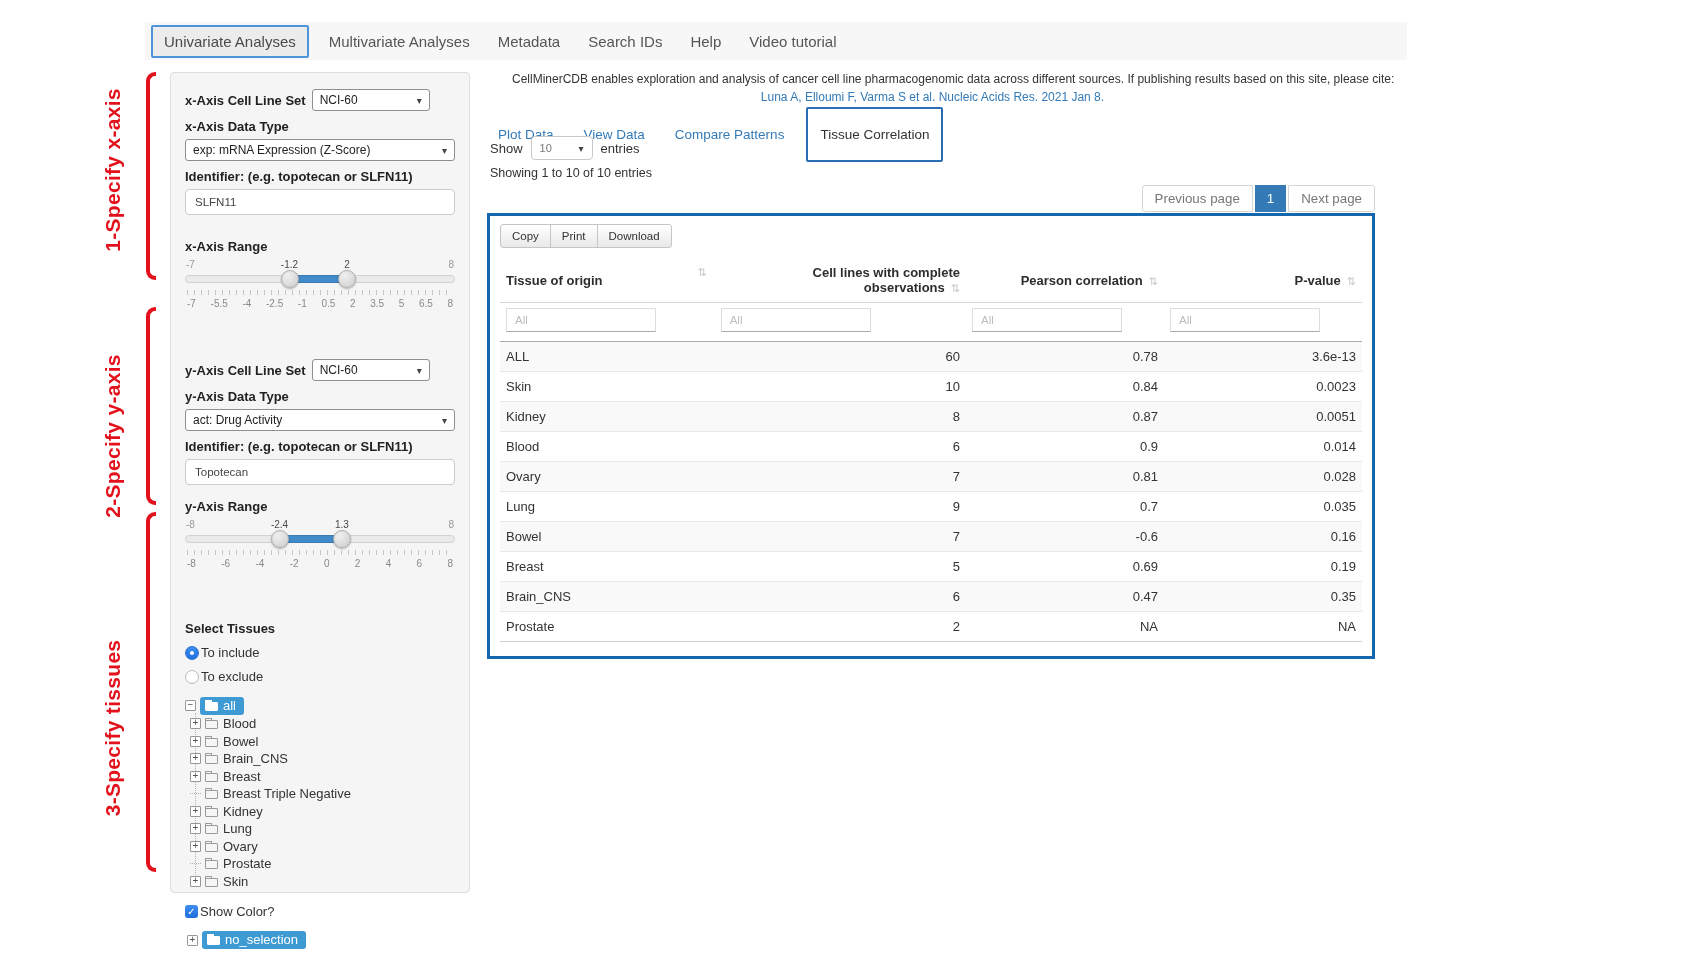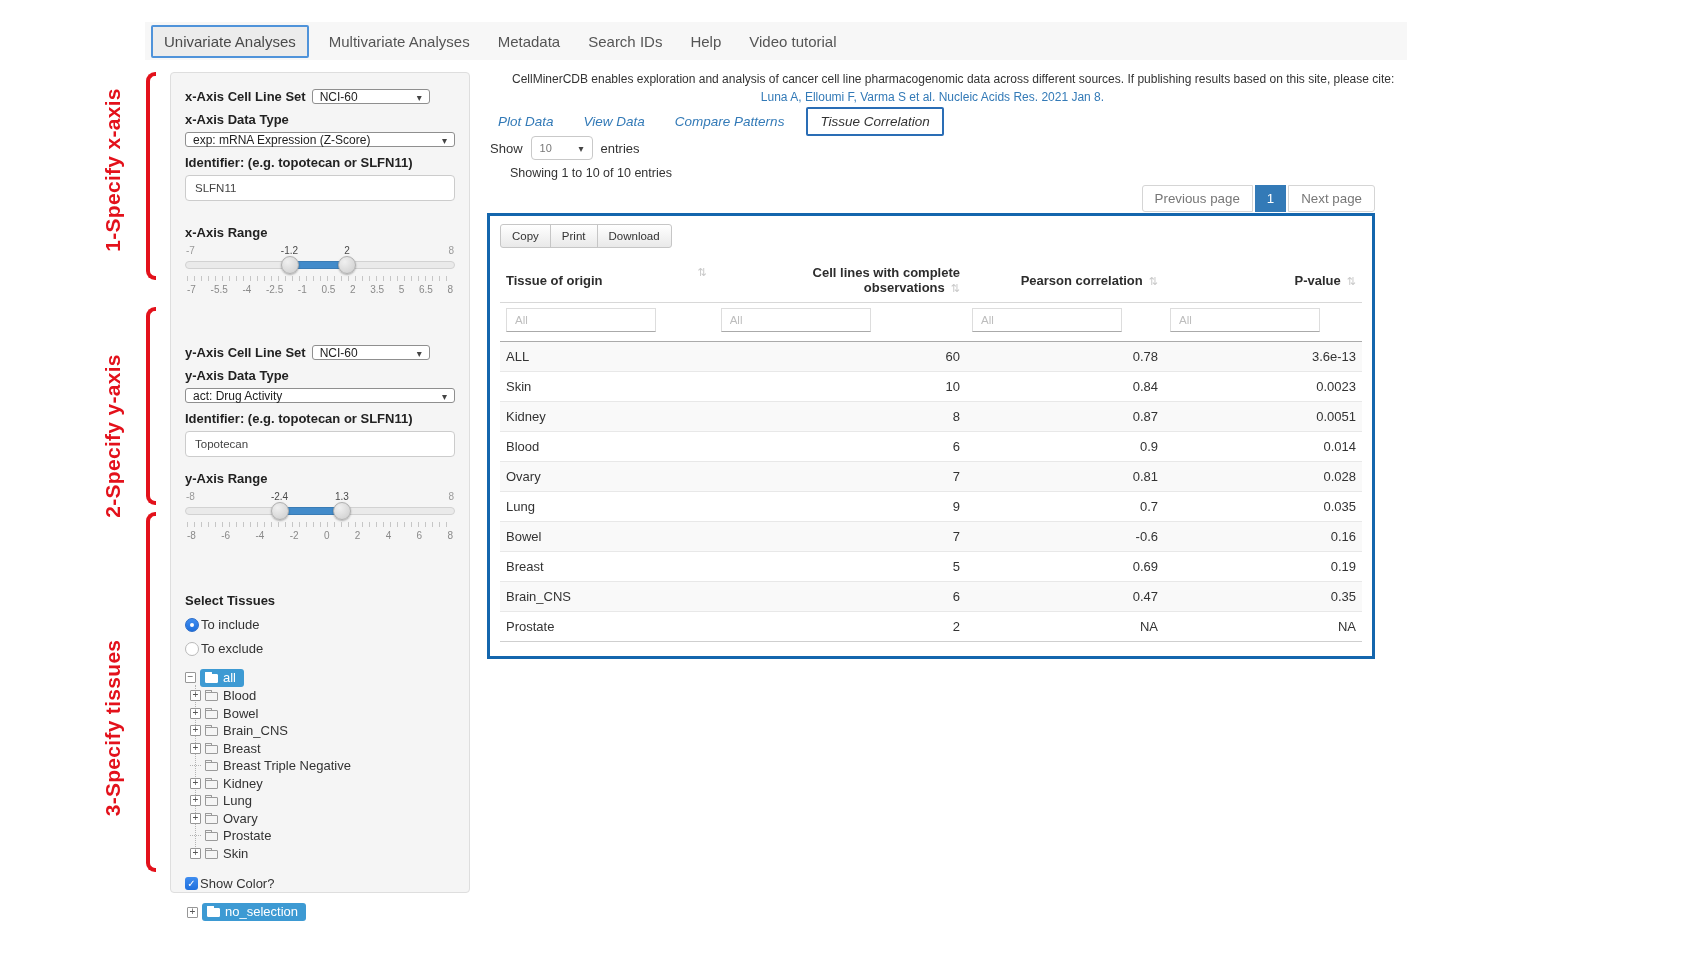--- a/index.html
+++ b/index.html
@@ -20,21 +20,21 @@
     border-bottom:4px solid #e3111b; border-radius:9px 0 0 9px; }
   .rot-label { position:absolute; color:#e3111b; font-size:21px; font-weight:700;
     transform:rotate(-90deg); text-align:center; white-space:nowrap; letter-spacing:.3px; }
 
   
   .panel { position:absolute; left:170px; top:72px; width:300px; height:821px;
     background:#f5f5f5; border:1px solid #dedede; border-radius:4px; padding:16px 14px; font-size:13px; }
   .lbl { font-weight:700; font-size:13px; color:#222; margin:8px 0 5px; }
   .inline-row { display:flex; align-items:center; gap:6px; margin-bottom:2px; }
   .inline-row .lbl { margin:0; white-space:nowrap; }
-  .selectbox { background:#fff; border:1px solid #8f8f8f; border-radius:3px; height:15px;
+  .selectbox { background:#fff; border:1px solid #8f8f8f; border-radius:3px; height:22px;
     display:flex; align-items:center; justify-content:space-between; padding:0 7px; font-size:12px; color:#222; cursor:pointer; }
   .caret::before { content:'▾'; color:#444; font-size:10px; }
   .w-select-small { width:118px; }
   .w-full { width:100%; }
   .textinput { width:100%; height:26px; border:1px solid #ccc; border-radius:4px; background:#fff;
     font-size:11.5px; color:#444; padding:0 9px; font-family:inherit; }
 
   
   .slider { position:relative; height:58px; margin-top:4px; }
   .s-edge { position:absolute; top:0; font-size:10px; color:#9a9a9a; }
@@ -76,27 +76,27 @@
   .pill .folder::before { background:#fff; border-color:#fff; }
   .tree-children { position:relative; margin-left:5px; }
   .tree-children::before { content:''; position:absolute; left:5px; top:-2px; bottom:9px; border-left:1px dotted #b3b3b3; }
   .child { display:flex; align-items:center; height:17.5px; position:relative; cursor:pointer; }
   .leaf-stub { width:11px; height:1px; border-top:1px dotted #b3b3b3; margin-right:4px; flex:none; }
   .noselect-row { display:flex; align-items:center; margin-top:12px; margin-left:2px; }
 
   
   .citation { position:absolute; left:512px; top:72px; width:885px; font-size:12px; color:#333; }
   .citation-link { position:absolute; left:490px; top:90px; width:885px; text-align:center; font-size:12px; color:#337ab7; cursor:pointer; }
-  .tabs { position:absolute; left:498px; top:107px; display:flex; align-items:center; gap:30px; font-size:13.5px;font-style:italic; }
+  .tabs { position:absolute; left:498px; top:107px; display:flex; align-items:center; gap:30px; font-size:13.5px; }
   .tab { color:#337ab7; cursor:pointer; white-space:nowrap; }
-  .tab.active { color:#333; border:2px solid #2a6db5; background:#fff; padding:5px 12px; border-radius:2px; margin-left:-8px; }
+  .tab.active { color:#333; border:2px solid #2a6db5; background:#fff; padding:18px 12px; border-radius:2px; margin-left:-8px; }
   .show-row { position:absolute; left:490px; top:136px; display:flex; align-items:center; gap:8px; font-size:13px; color:#333; }
   .len-select { width:62px; height:24px; border:1px solid #c9c9c9; border-radius:4px; background:#fff;
     display:flex; align-items:center; justify-content:space-between; padding:0 8px; font-size:11px; color:#777; cursor:pointer; }
-  .showing { position:absolute; left:510px; top:166px; font-size:12.5px; color:#333; }
+  .showing { position:absolute; left:490px; top:166px; font-size:12.5px; color:#333; }
   .pagination { position:absolute; left:490px; top:185px; width:885px; display:flex; justify-content:flex-end; font-size:12.5px; }
   .page-btn { border:1px solid #d5d5d5; background:#fff; color:#777; padding:5px 12px; cursor:pointer; }
   .page-btn.prev { border-radius:3px 0 0 3px; }
   .page-btn.next { border-radius:0 3px 3px 0; }
   .page-current { background:#337ab7; border:1px solid #337ab7; color:#fff; padding:5px 11px; margin:0 2px; cursor:pointer; }
 
   .tablewrap { position:absolute; left:487px; top:213px; width:888px; background:#fff;
     border:3px solid #1466ad; padding:8px 10px 14px; }
   .btn-group { display:flex;align-items:flex-end; }
   .dt-btn { border:1px solid #c6c6c6; background:linear-gradient(#ffffff,#e9e9e9); font-size:11.5px;

